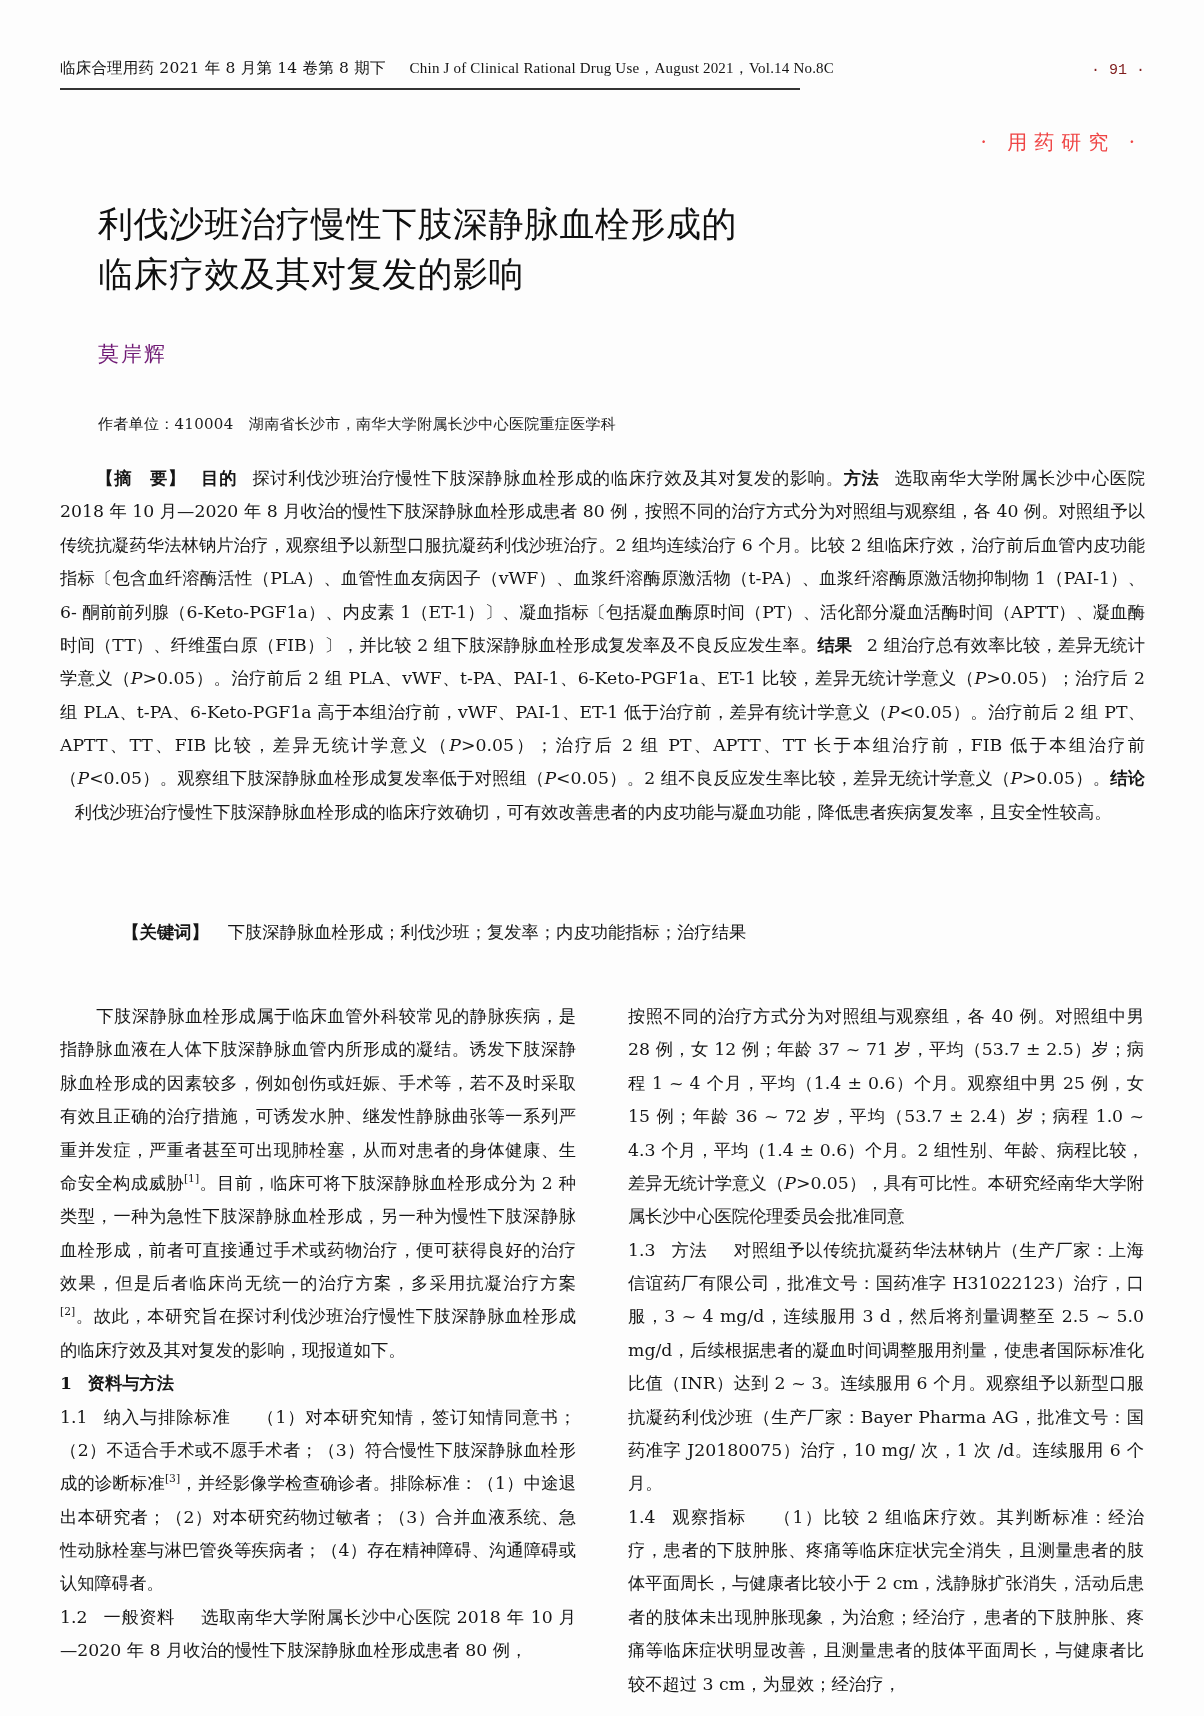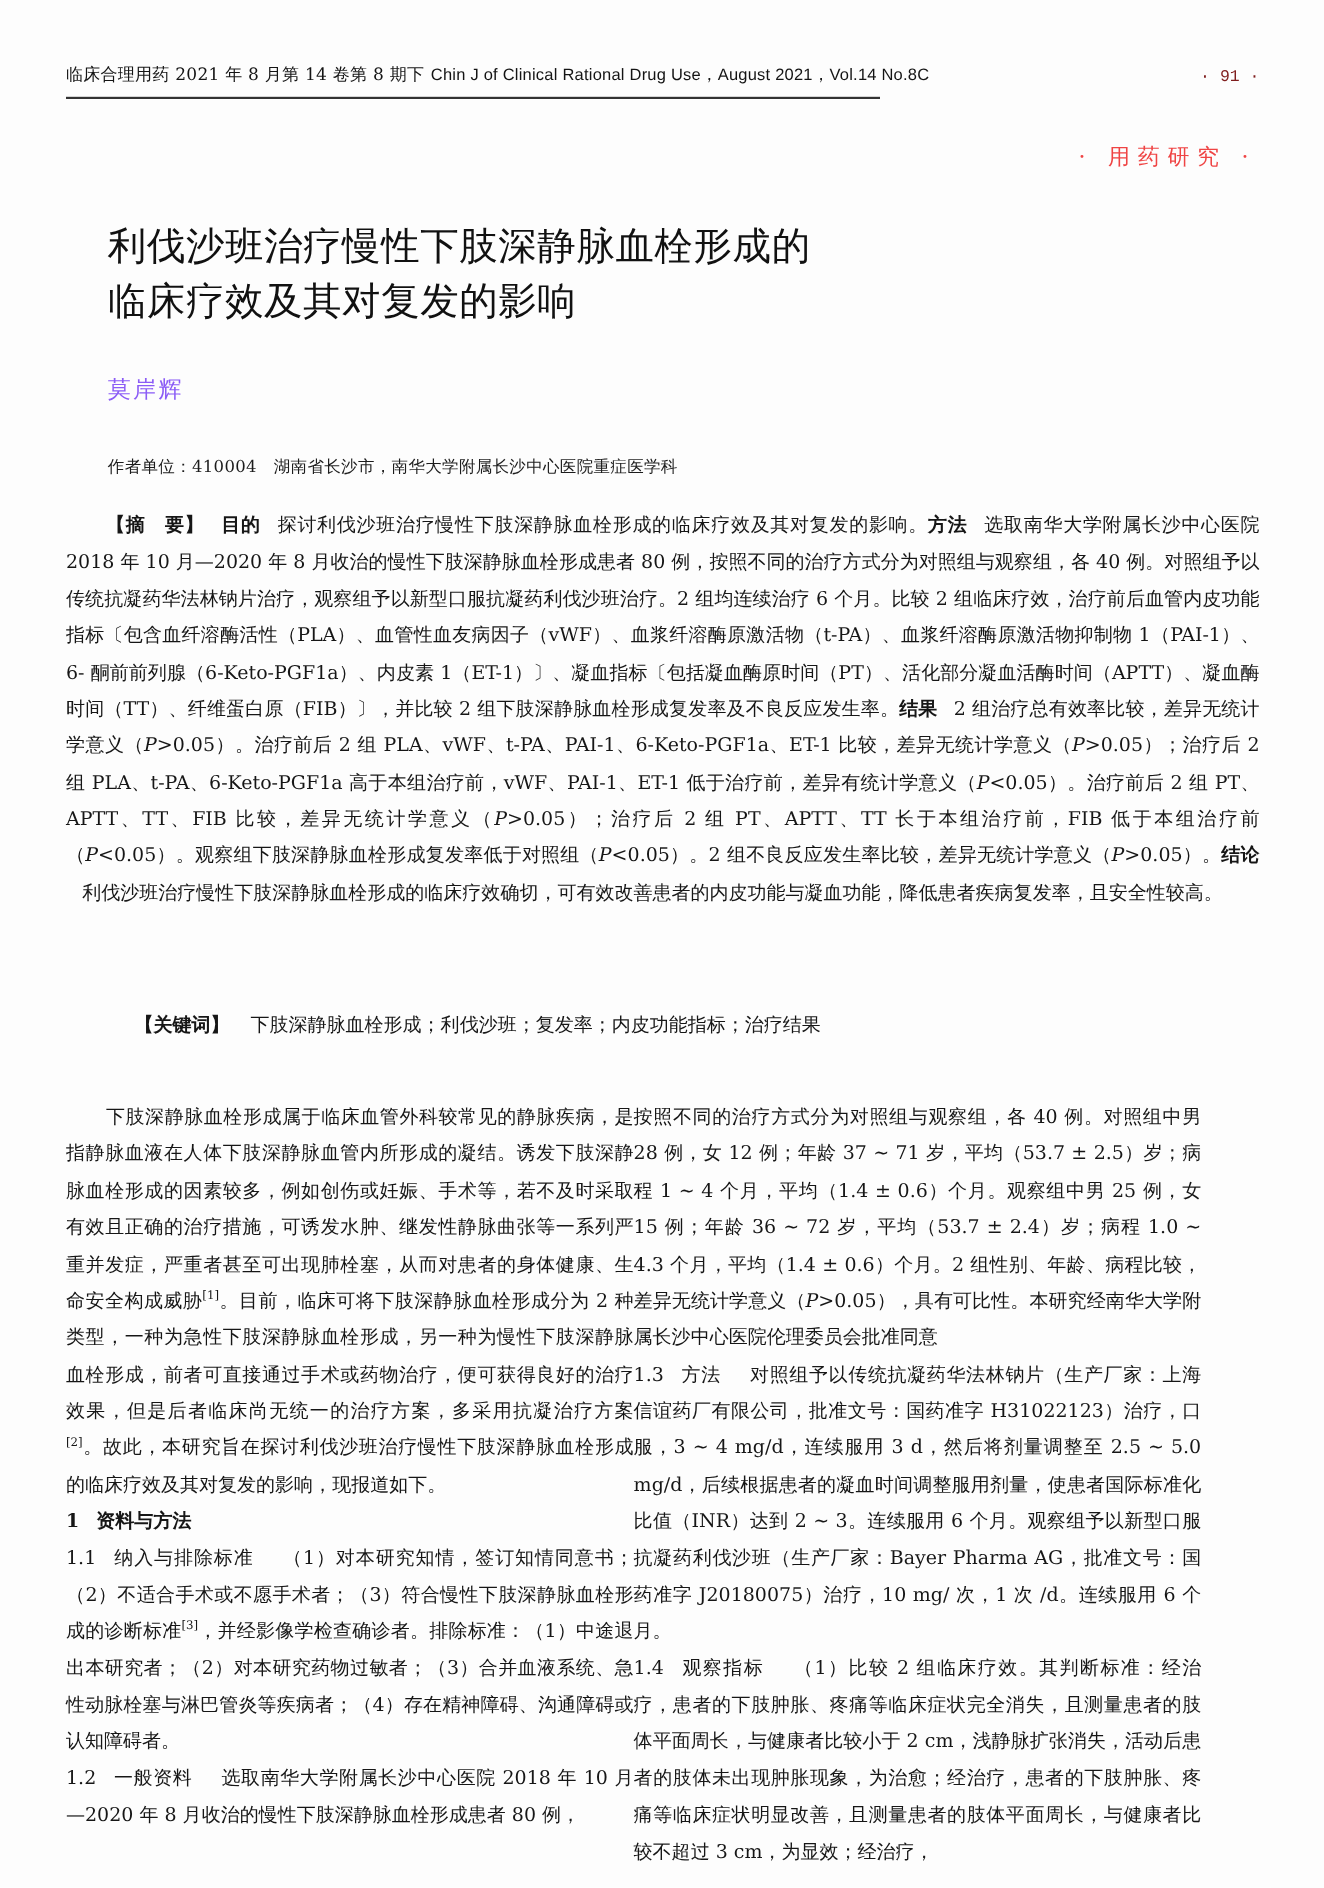--- a/index.html
+++ b/index.html
@@ -37,23 +37,23 @@
   }
   .runhead-left {
     font-size: 15.5px;
     letter-spacing: .2px;
     color: #141414;
     white-space: nowrap;
     padding-bottom: 3px;
   }
   .runhead-left .cn { font-family: "DejaVu Serif", "Liberation Serif", serif; }
   .runhead-left .en {
-    font-family: Liberation Sans, sans-serif;
+    font-family: Liberation Serif, serif;
     font-size: 15px;
-    margin-left: 6px;
+    margin-left: 24px;
   }
   .runhead-right {
     font-family: Liberation Mono, monospace;
     font-size: 15px;
     color: #7f1d1d;
     padding-bottom: 3px;
     white-space: nowrap;
   }
   .runhead-rule {
     position: absolute;
@@ -88,21 +88,21 @@
   }
   .title div { white-space: nowrap; }
 
   
   .author {
     position: absolute;
     left: 98px;
     top: 340px;
     font-size: 21px;
     letter-spacing: 2px;
-    color: #8b5cf6;
+    color: #701a75;
   }
 
   
   .affil {
     position: absolute;
     left: 98px;
     top: 415px;
     font-size: 15px;
     letter-spacing: .3px;
     color: #1c1c1c;
@@ -142,20 +142,21 @@
   .kw .sp, .doi .sp { display: inline-block; width: 1.1em; }
 
   
   .cols {
     position: absolute;
     left: 60px;
     top: 1000px;
     width: 1085px;
     height: 700px;
     display: flex;
+    gap: 52px;
   }
   .col {
     width: 516px;
     font-size: 17.3px;
     line-height: 1.93;
     text-align: justify;
     text-justify: inter-ideograph;
     color: #161616;
   }
   .col p { margin: 0; }

